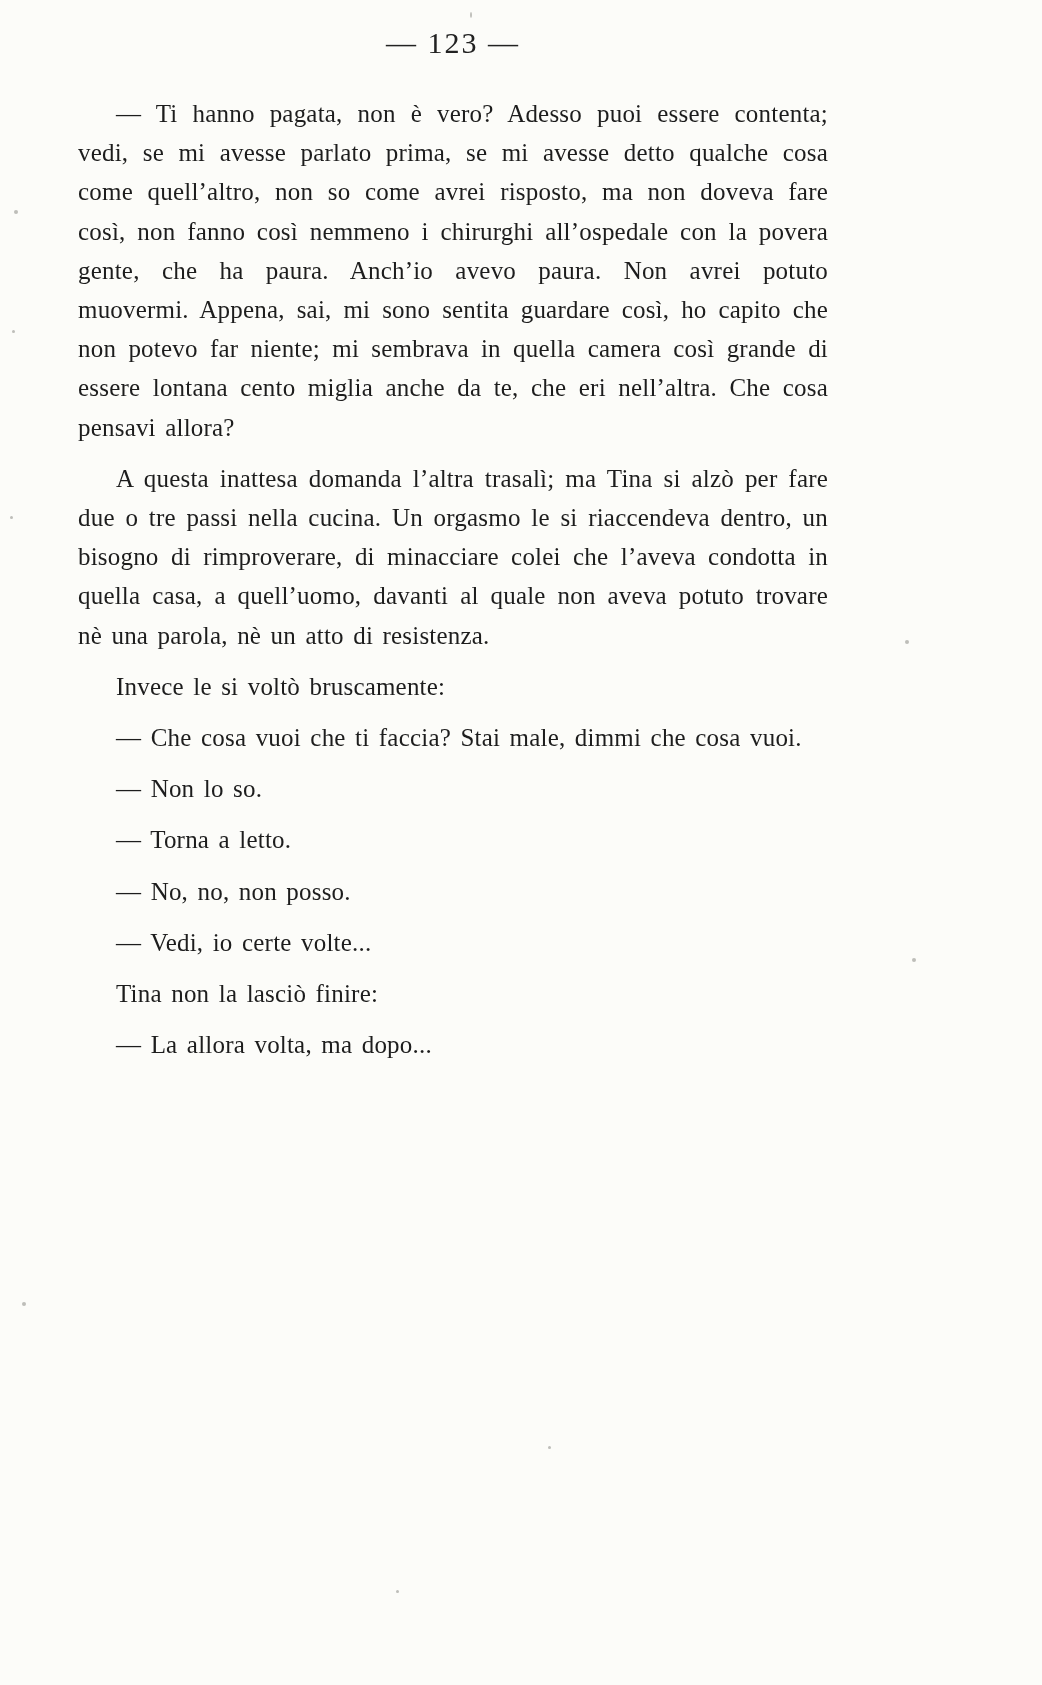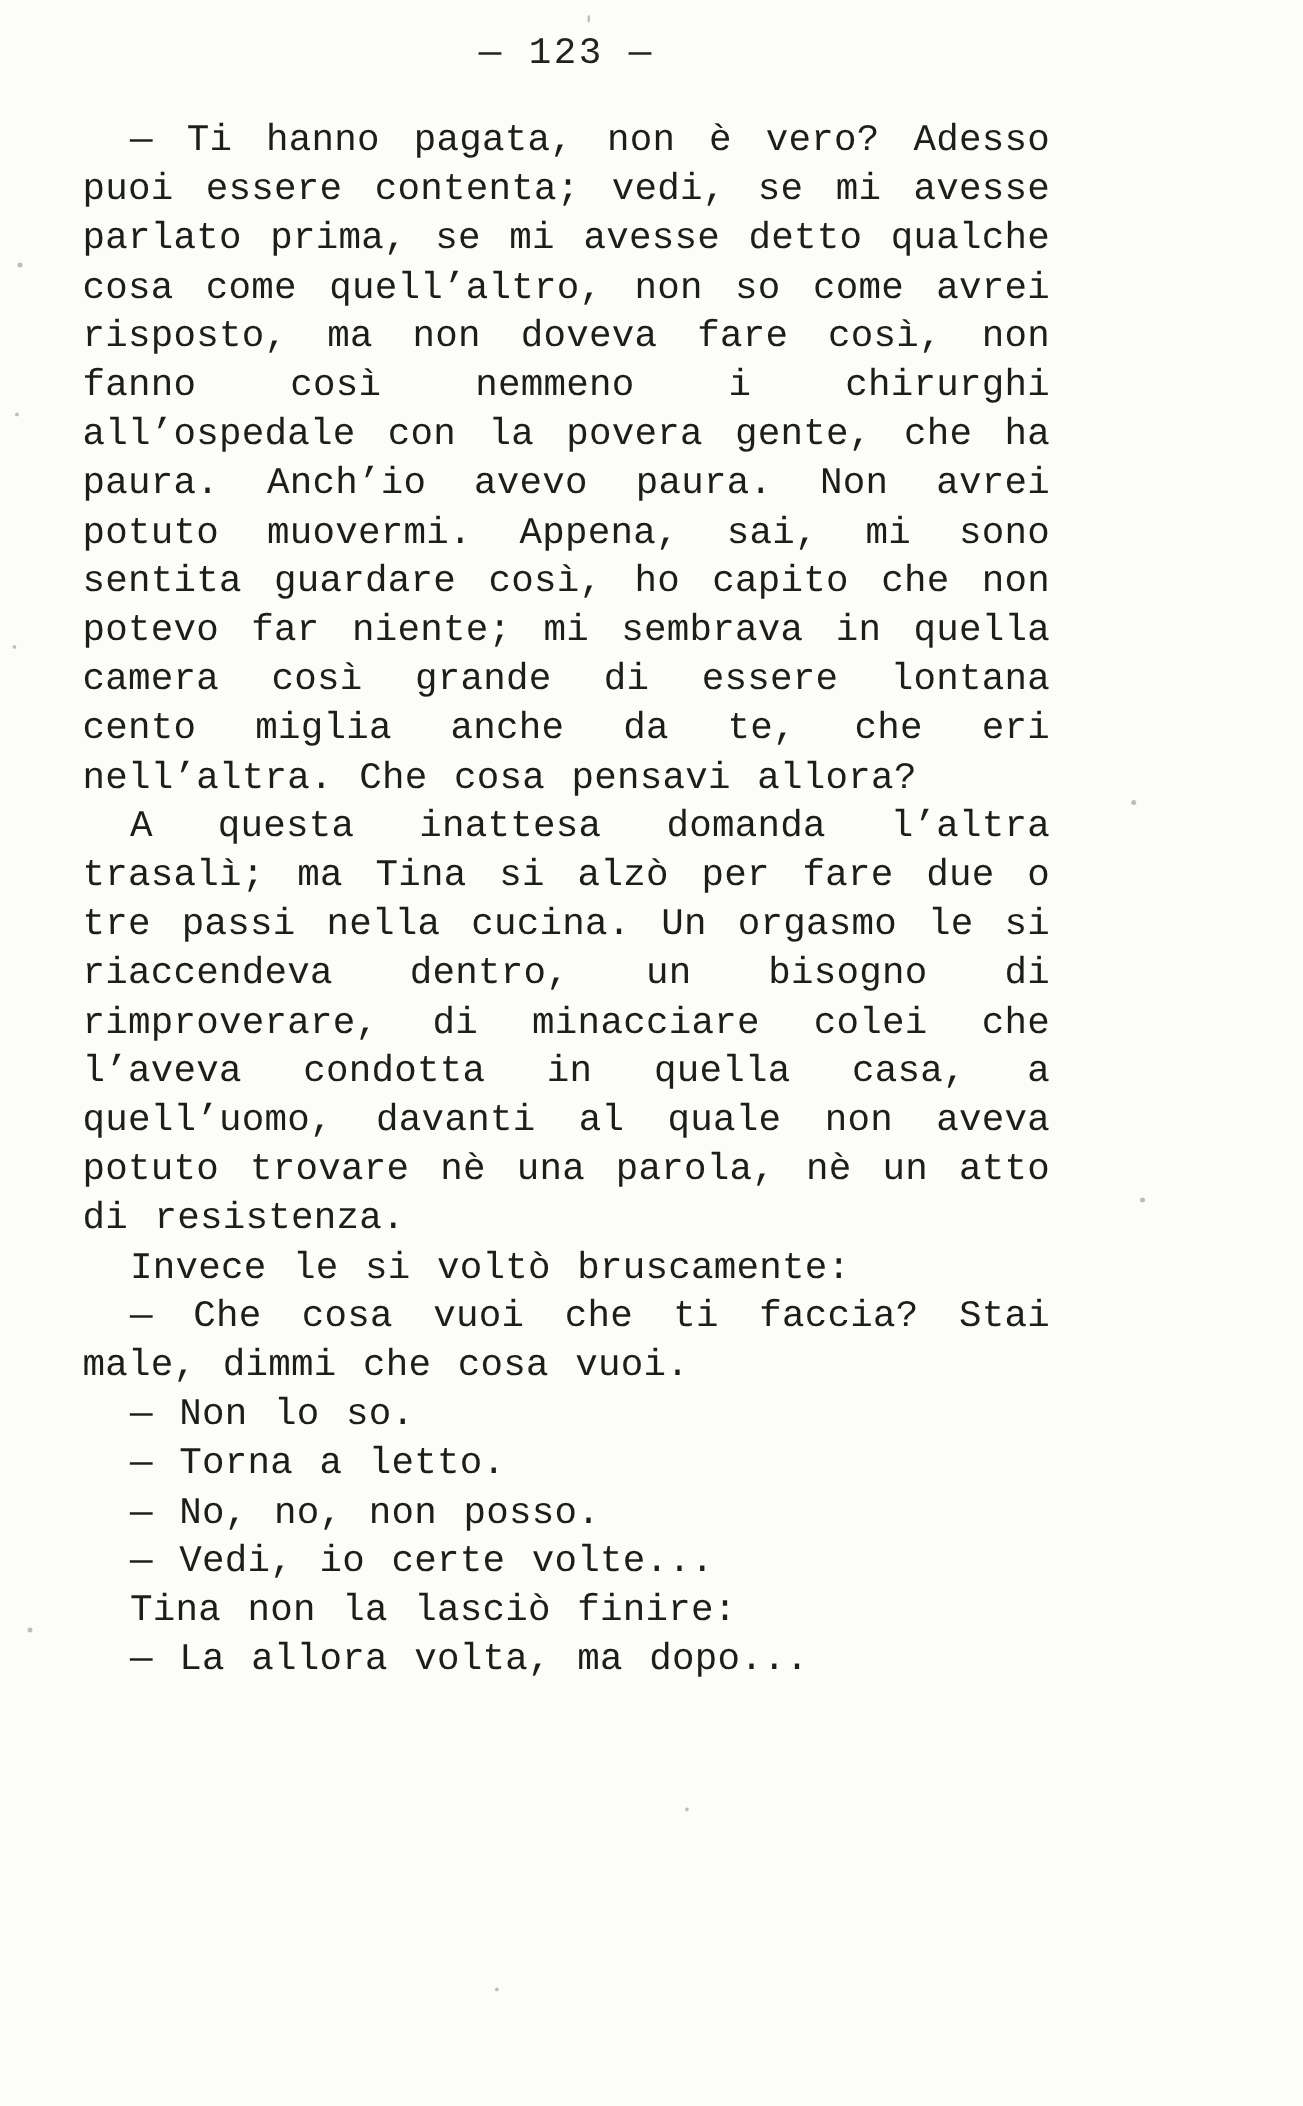--- a/index.html
+++ b/index.html
@@ -7,40 +7,40 @@
     padding: 0;
     background: #e9e9e6;
   }
   .page {
     position: relative;
     width: 1042px;
     height: 1685px;
     margin: 0 auto;
     background: #fcfcf9;
     overflow: hidden;
-    font-family: Liberation Mono, monospace;
+    font-family: Liberation Serif, serif;
     color: #1d1d1d;
   }
   .page-inner {
     position: absolute;
     left: 66px;
     top: 26px;
     width: 774px;
   }
   .page-number {
     text-align: center;
     font-size: 30px;
     line-height: 34px;
     letter-spacing: 2px;
     margin-bottom: 34px;
     color: #222;
   }
   .body-text p {
-    margin: 0;
-    font-size: 30px;
+    margin: 12px;
+    font-size: 25px;
     line-height: 39.2px;
     text-align: justify;
     text-indent: 38px;
     letter-spacing: 0.2px;
     word-spacing: 3px;
     color: #1d1d1d;
   }
   .body-text p.short {
     text-align: left;
   }

